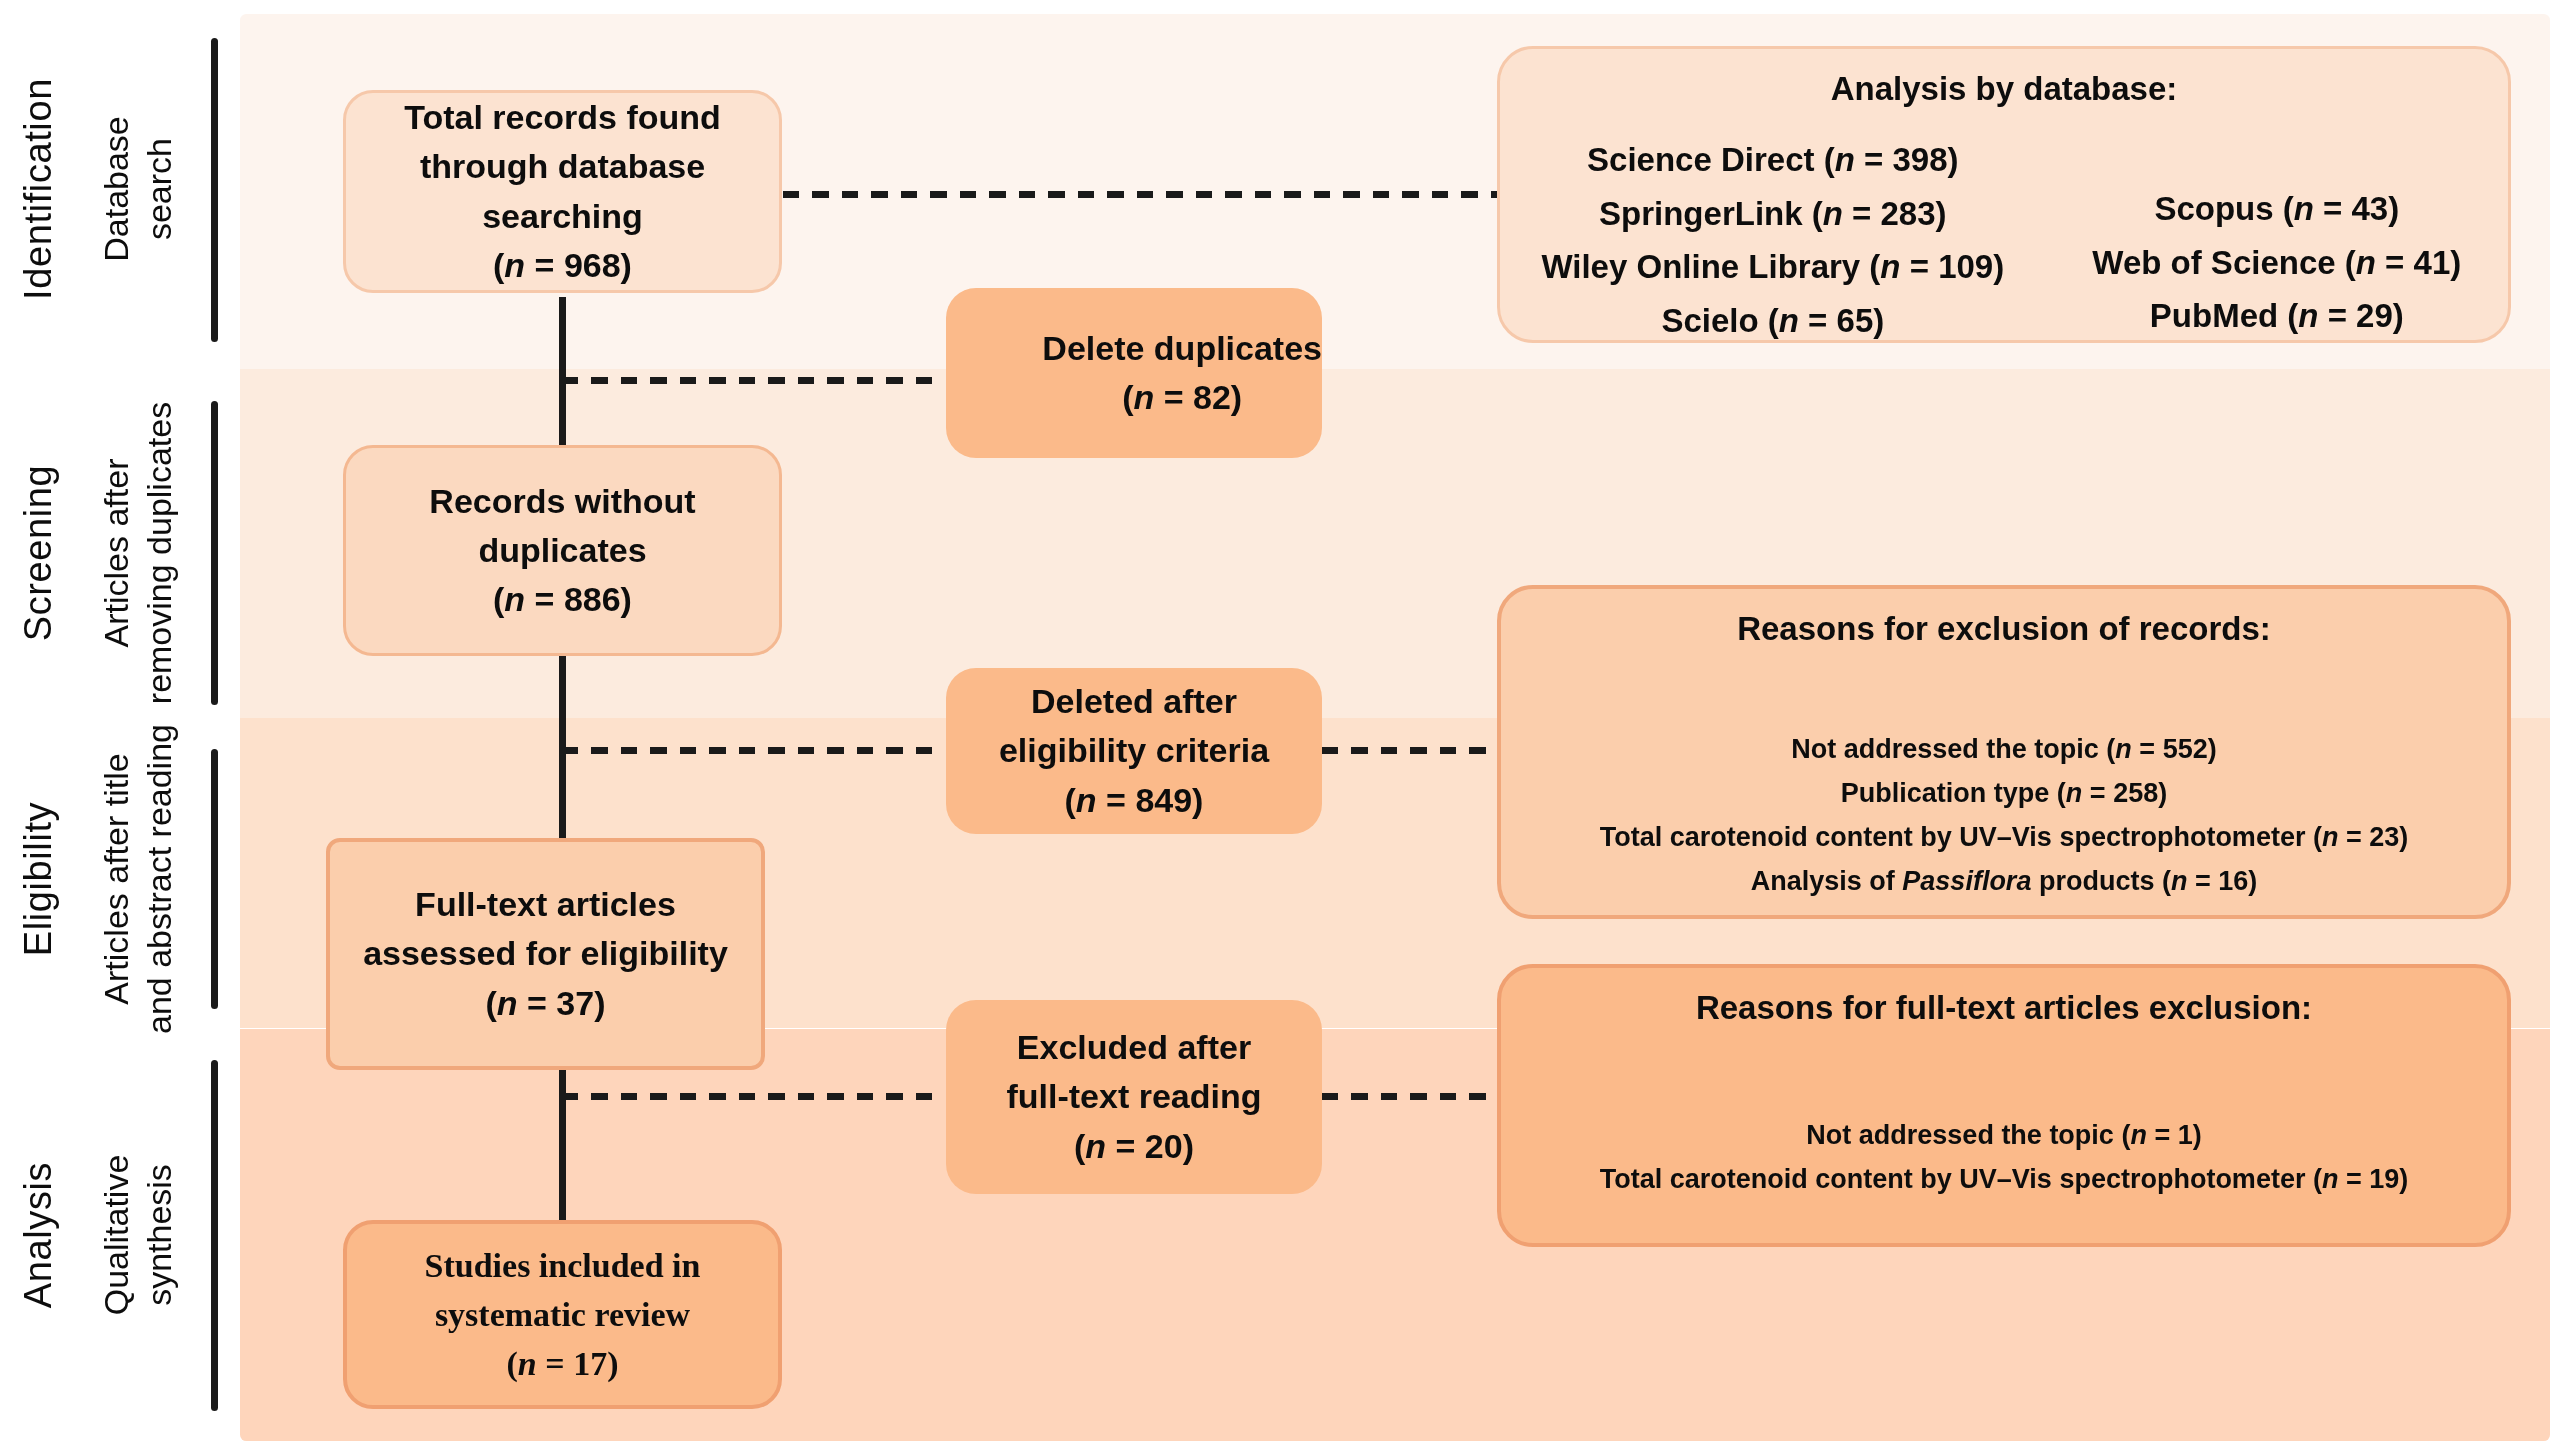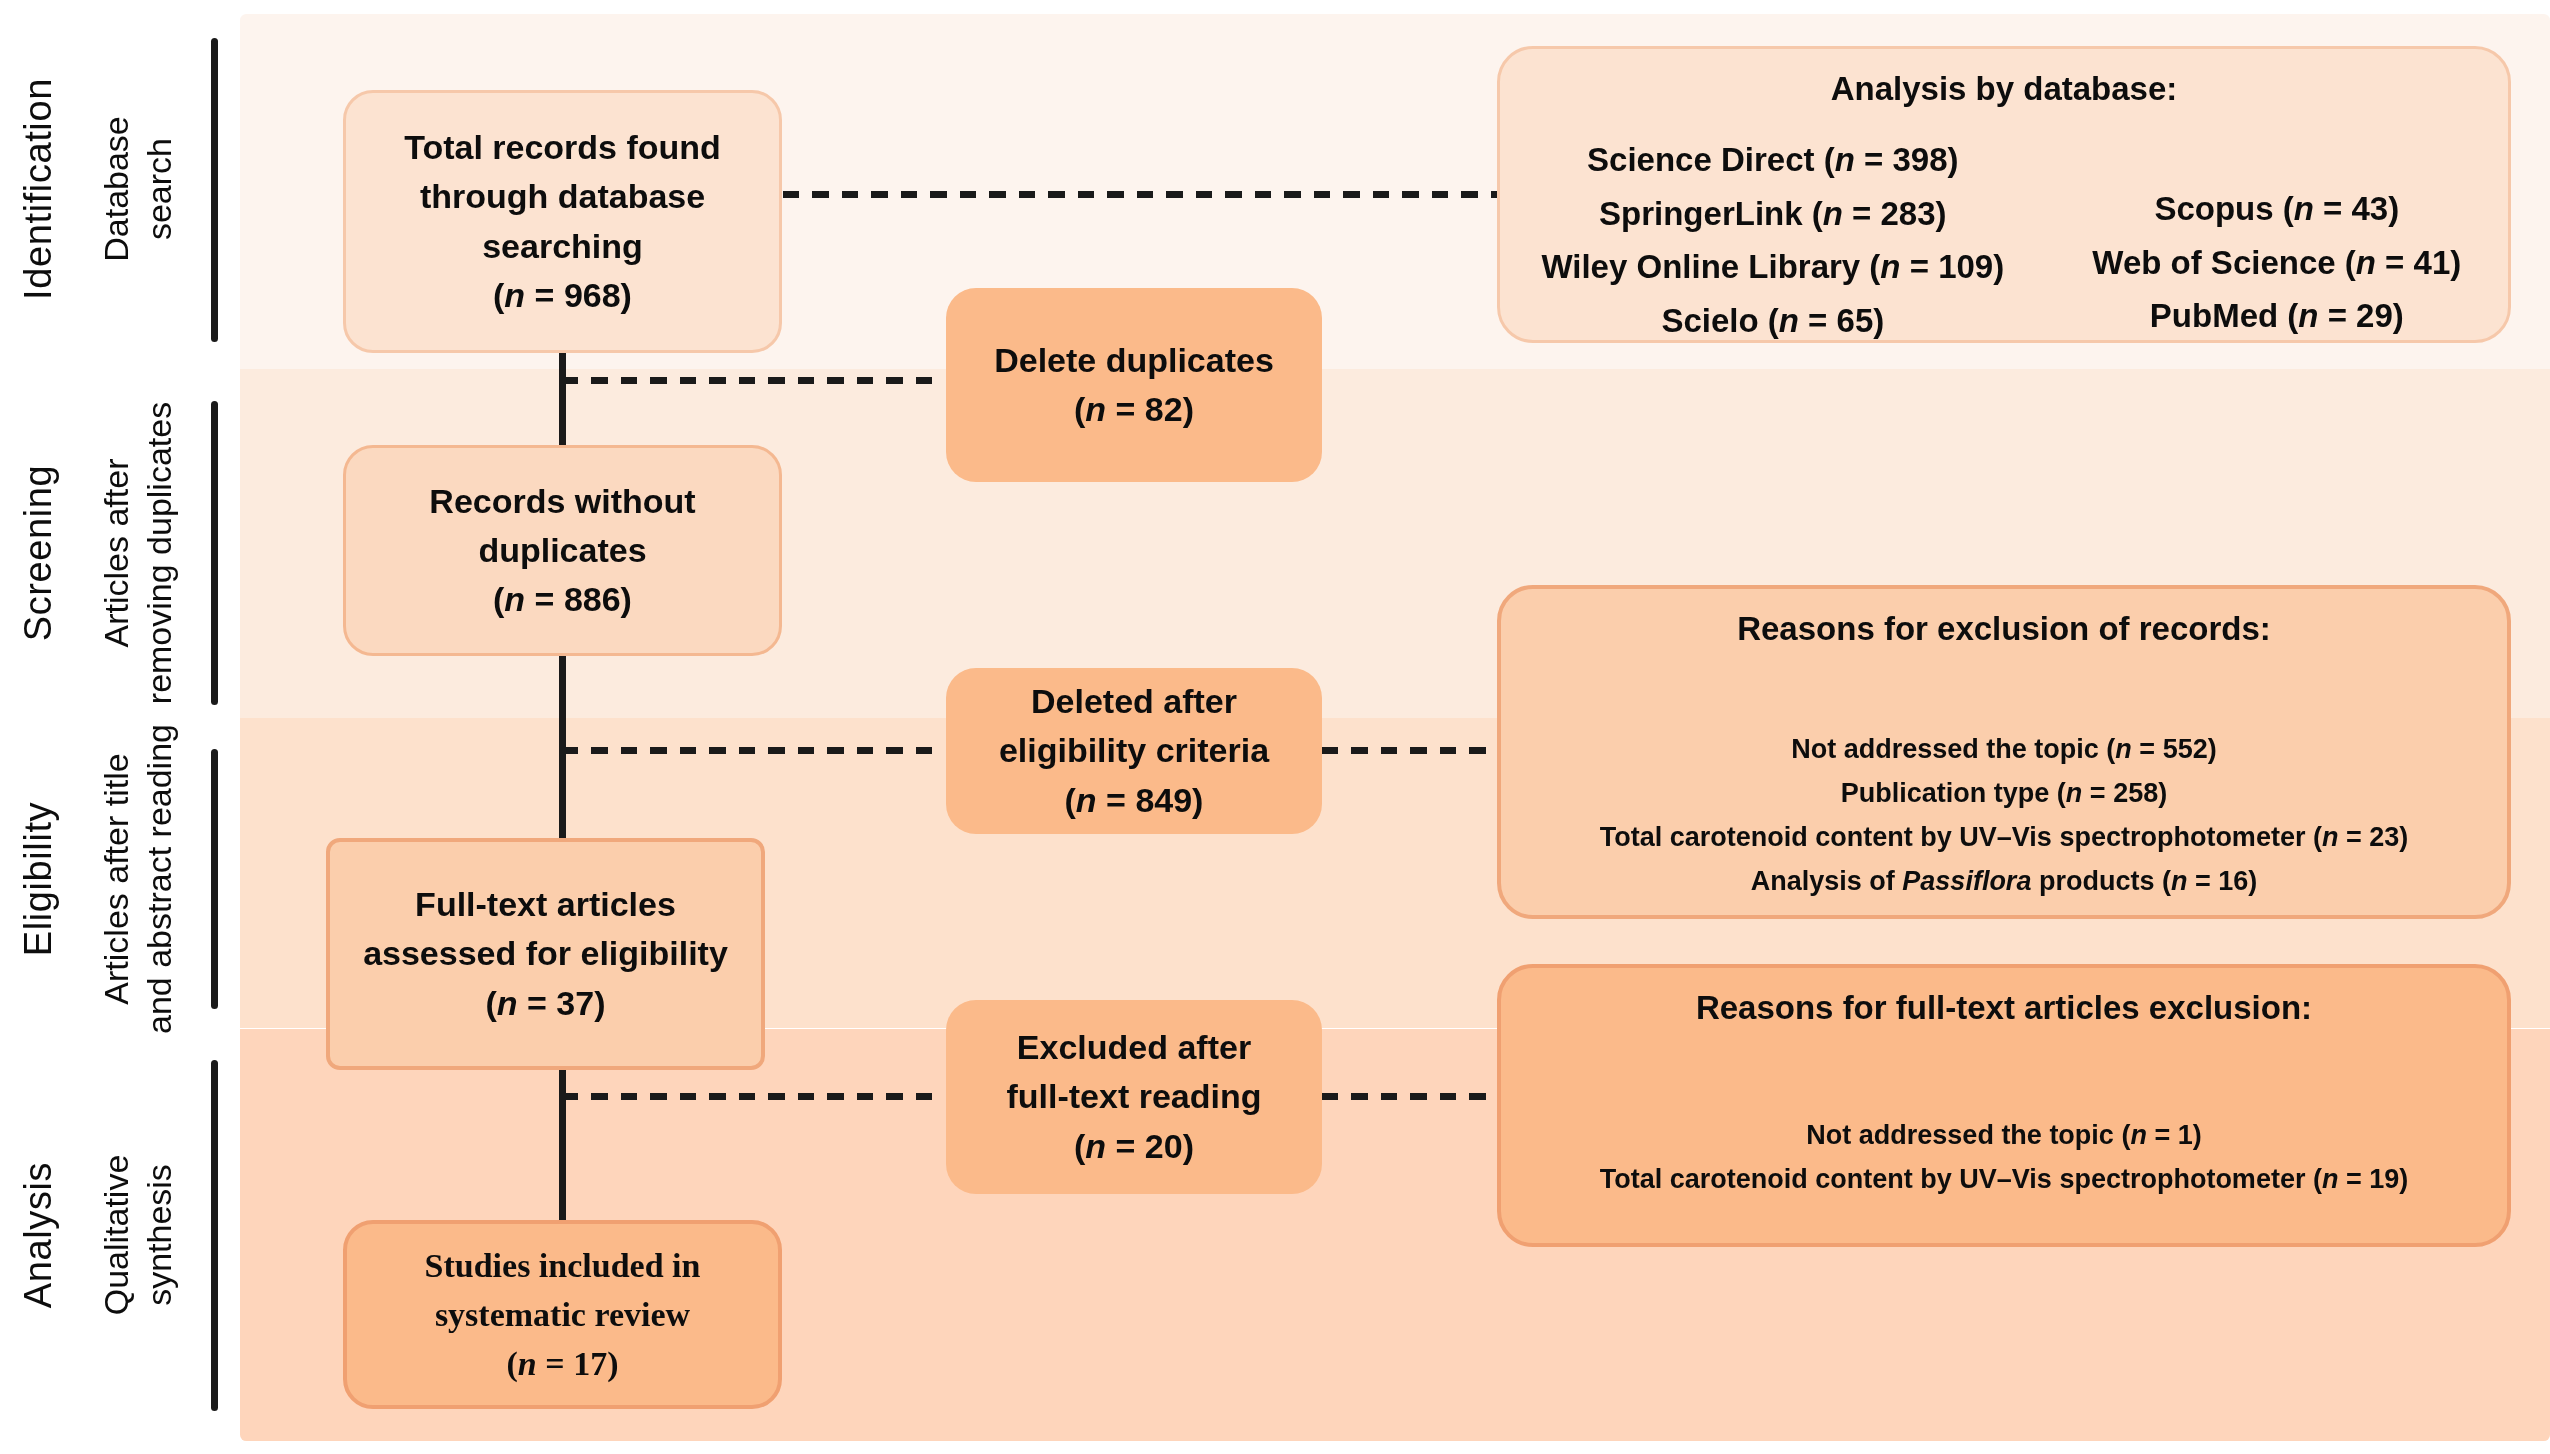--- a/index.html
+++ b/index.html
@@ -37,26 +37,26 @@
     text-align:center;font-weight:bold;font-size:34px;line-height:1.45;color:var(--text);}
   .round45{border-radius:30px;}
   .round55{border-radius:36px;}
 
   .flow-light{background:var(--boxLightFill);border:3.8px solid var(--boxLightBorder);}
   .flow-med1{background:var(--boxMed1Fill);border:3.8px solid var(--boxMed1Border);}
   .flow-med2{background:var(--boxMed2Fill);border:4.4px solid var(--boxMed2Border);}
   .flow-dark{background:var(--boxDarkFill);border:4.4px solid var(--boxDarkBorder);}
   .side-dark{background:var(--boxDarkFill);border:none;}
 
-  .box-flow1{left:343px;top:90px;width:439px;height:263px;}
+  .box-flow1{left:343px;top:90px;width:439px;height:203px;}
   .box-flow2{left:343px;top:445px;width:439px;height:211px;}
   .box-flow3{left:326px;top:838px;width:439px;height:232px;border-radius:14px;}
   .box-flow4{left:343px;top:1220px;width:439px;height:189px;font-family:Liberation Serif, serif;}
 
-  .box-sideA{left:946px;top:288px;width:376px;height:194px;}
+  .box-sideA{left:946px;top:288px;width:376px;height:170px;justify-content:flex-end;}
   .box-sideB{left:946px;top:668px;width:376px;height:166px;}
   .box-sideC{left:946px;top:1000px;width:376px;height:194px;}
 
   .rbox{position:absolute;left:1497px;width:1014px;color:var(--text);
     font-weight:bold;text-align:center;}
   .box-right1{top:46px;height:297px;background:var(--boxLightFill);border:3.8px solid var(--boxLightBorder);}
   .box-right2{top:585px;height:334px;background:var(--boxMed2Fill);border:4.4px solid var(--boxMed2Border);}
   .box-right3{top:964px;height:283px;background:var(--boxDarkFill);border:4.4px solid var(--boxDarkBorder);}
   .rbox-title{font-size:33px;margin-top:21.3px;}
   .db-cols{display:flex;margin-top:25px;}

